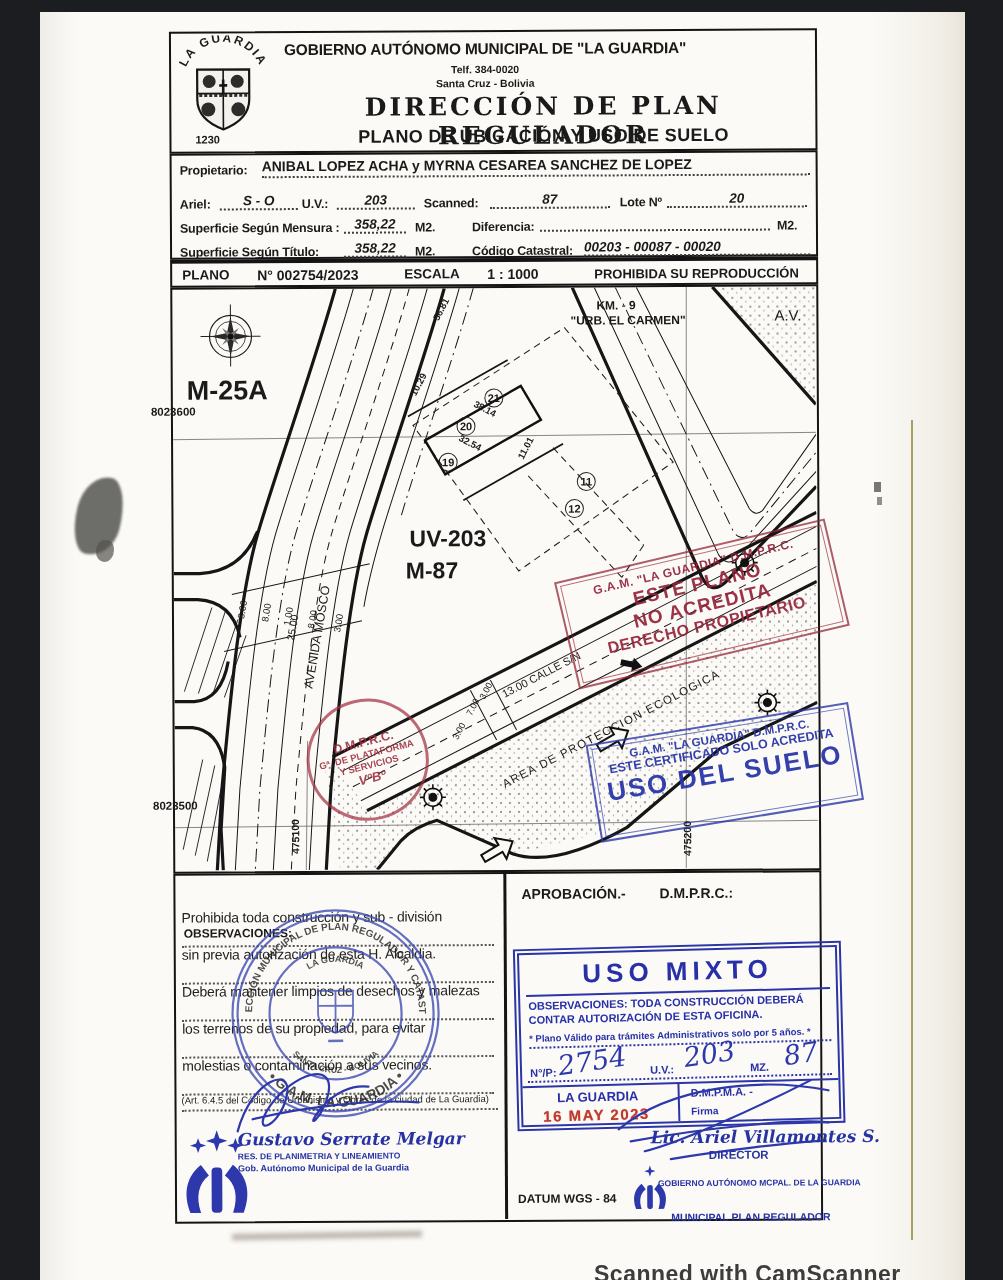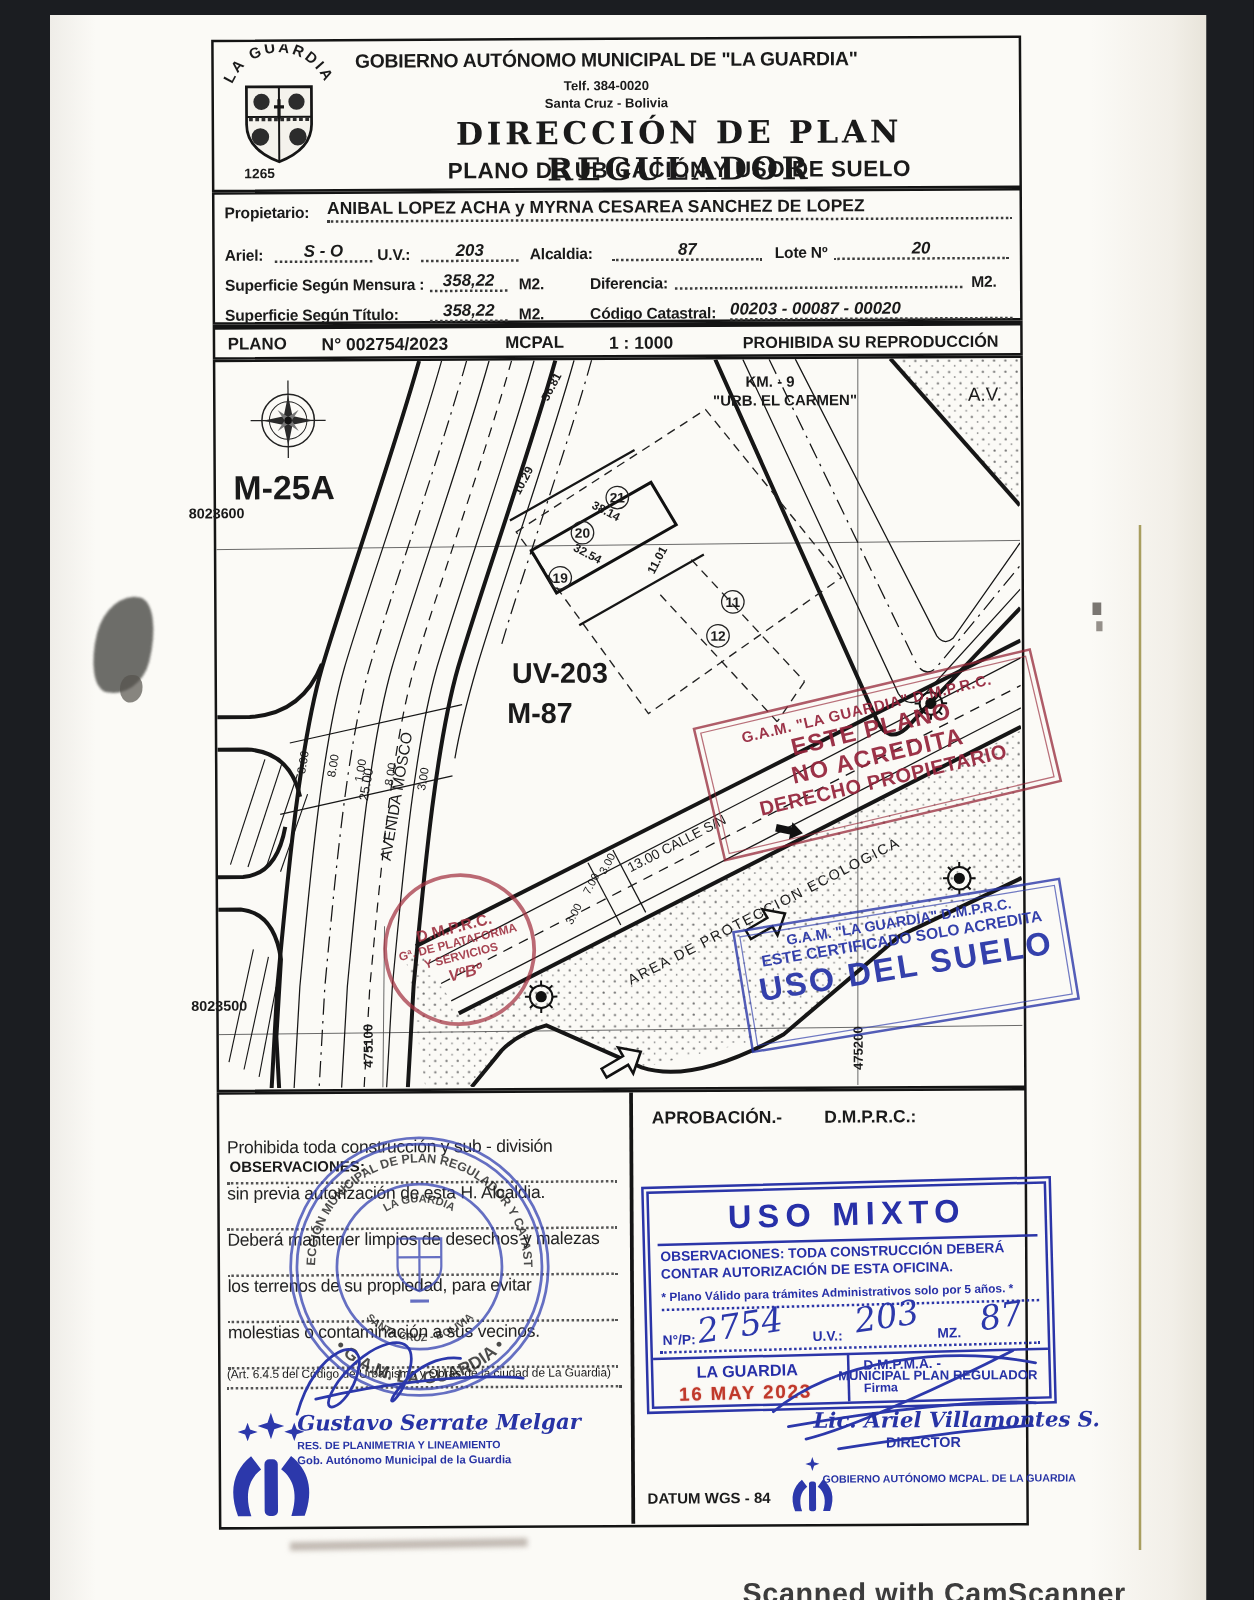--- a/index.html
+++ b/index.html
@@ -72,40 +72,40 @@
         <text font-size="12" font-weight="bold" letter-spacing="2"><textPath href="#arcLogo" startOffset="50%" text-anchor="middle">LA GUARDIA</textPath></text>
         <path d="M 22,34 h 52 v 30 q 0,20 -26,30 q -26,-10 -26,-30 Z" fill="#f4f2ec" stroke="#161616" stroke-width="2.2"></path>
         <path d="M 48,34 V 94 M 22,58 H 74" stroke="#161616" stroke-width="1.6" fill="none"></path>
         <path d="M 44,50 h 8 M 48,44 v 16" stroke="#161616" stroke-width="2.6"></path>
         <circle cx="34" cy="46" r="6.5" fill="#2c2c2c"></circle>
           <circle cx="62" cy="46" r="6.5" fill="#2c2c2c"></circle>
         <circle cx="33" cy="74" r="7" fill="#2c2c2c"></circle>
           <circle cx="63" cy="74" r="7" fill="#2c2c2c"></circle>
         <path d="M 24,60 h 48" stroke="#2c2c2c" stroke-width="3" stroke-dasharray="3 2"></path>
       </svg>
-      <div class="abs b" style="left:24px;top:100px;font-size:11px;">1265</div>
+      <div class="abs b" style="left:24px;top:100px;font-size:11px;">1230</div>
 
       <div class="abs b ctr" style="left:112px;top:8px;width:404px;font-size:15.5px;letter-spacing:-0.2px;">GOBIERNO AUTÓNOMO MUNICIPAL DE "LA GUARDIA"</div>
       <div class="abs b ctr" style="left:112px;top:31px;width:404px;font-size:10.5px;">Telf. 384-0020</div>
       <div class="abs b ctr" style="left:112px;top:45px;width:404px;font-size:10.5px;">Santa Cruz - Bolivia</div>
 
 
       <div class="abs b ctr" style="left:98px;top:60px;width:548px;font-size:25px;letter-spacing:3px;font-family:'DejaVu Serif',serif;">DIRECCIÓN DE PLAN REGULADOR</div>
       <div class="abs b ctr" style="left:98px;top:94px;width:548px;font-size:18px;letter-spacing:.4px;">PLANO DE UBICACIÓN Y USO DE SUELO</div>
     </div>
 
     <div class="bx" style="left:172px;top:152px;width:648px;height:106px;">
       <div class="abs lbl" style="left:8px;top:8px;">Propietario:</div>
       <div class="abs dot b" style="left:90px;top:3px;width:548px;font-size:14px;padding-bottom:2px;">ANIBAL LOPEZ ACHA y MYRNA CESAREA SANCHEZ DE LOPEZ</div>
 
       <div class="abs lbl" style="left:8px;top:42px;">Ariel:</div>
       <div class="abs dot val ctr" style="left:48px;top:38px;width:78px;font-style:italic;">S - O</div>
       <div class="abs lbl" style="left:130px;top:42px;">U.V.:</div>
       <div class="abs dot val ctr" style="left:165px;top:38px;width:78px;">203</div>
-      <div class="abs lbl" style="left:252px;top:42px;">Alcaldia:</div>
+      <div class="abs lbl" style="left:252px;top:42px;">Scanned:</div>
       <div class="abs dot val ctr" style="left:318px;top:38px;width:120px;">87</div>
       <div class="abs lbl" style="left:448px;top:42px;">Lote Nº</div>
       <div class="abs dot val ctr" style="left:495px;top:38px;width:140px;">20</div>
 
       <div class="abs lbl" style="left:8px;top:66px;">Superficie Según Mensura :</div>
       <div class="abs dot val ctr" style="left:172px;top:62px;width:62px;">358,22</div>
       <div class="abs lbl" style="left:243px;top:66px;">M2.</div>
       <div class="abs lbl" style="left:300px;top:66px;">Diferencia:</div>
       <div class="abs dot" style="left:368px;top:62px;width:230px;height:14px;"></div>
       <div class="abs lbl" style="left:605px;top:66px;">M2.</div>
@@ -113,21 +113,21 @@
       <div class="abs lbl" style="left:8px;top:90px;">Superficie Según Título:</div>
       <div class="abs dot val ctr" style="left:172px;top:86px;width:62px;">358,22</div>
       <div class="abs lbl" style="left:243px;top:90px;">M2.</div>
       <div class="abs lbl" style="left:300px;top:90px;">Código Catastral:</div>
       <div class="abs dot val" style="left:412px;top:86px;width:226px;">00203 - 00087 - 00020</div>
     </div>
 
     <div class="bx" style="left:172px;top:258px;width:648px;height:28px;border-top-width:4px;">
       <div class="abs b" style="left:10px;top:4px;font-size:13.5px;text-align:center;">PLANO</div>
       <div class="abs b" style="left:85px;top:4px;font-size:14px;">N° 002754/2023</div>
-      <div class="abs b" style="left:232px;top:4px;font-size:13.5px;">MCPAL</div>
+      <div class="abs b" style="left:232px;top:4px;font-size:13.5px;">ESCALA</div>
       <div class="abs b" style="left:315px;top:4px;font-size:14px;">1 : 1000</div>
       <div class="abs b" style="left:422px;top:5px;font-size:13px;">PROHIBIDA SU REPRODUCCIÓN</div>
     </div>
 
     <div class="bx" style="left:172px;top:286px;width:648px;height:586px;">
       <svg width="643" height="581" viewBox="0 0 643 581">
         <defs>
           <pattern id="stip" patternUnits="userSpaceOnUse" width="9" height="9">
             <circle cx="2" cy="2" r="0.9" fill="#6e6e6e"></circle>
               <circle cx="6.5" cy="6" r="0.7" fill="#8e8e8e"></circle>
@@ -386,20 +386,20 @@
     <svg class="abs" style="left:626px;top:1160px;" width="42" height="56" viewBox="0 0 60 66">
       <g fill="#2c38ab">
         <polygon points="30,2 32,8 38,10 32,12 30,18 28,12 22,10 28,8"></polygon>
         <path d="M 10,64 C 4,48 8,36 18,28 L 24,36 C 16,42 14,52 18,64 Z"></path>
         <path d="M 50,64 C 56,48 52,36 42,28 L 36,36 C 44,42 46,52 42,64 Z"></path>
         <rect x="26" y="30" width="8" height="34" rx="3"></rect>
       </g>
     </svg>
     <div class="abs script" style="left:648px;top:1128px;font-size:17px;">Lic. Ariel Villamontes S.</div>
     <div class="abs b bluetxt" style="left:706px;top:1150px;font-size:11.5px;">DIRECTOR</div>
-    <div class="abs b bluetxt" style="left:668px;top:1096px;font-size:10.5px;">MUNICIPAL PLAN REGULADOR</div>
+    <div class="abs b bluetxt" style="left:668px;top:1212px;font-size:10.5px;">MUNICIPAL PLAN REGULADOR</div>
     <div class="abs bluetxt" style="left:655px;top:1179px;font-size:8.5px;font-weight:bold;">GOBIERNO AUTÓNOMO MCPAL. DE LA GUARDIA</div>
 
     <div class="abs b" style="left:515px;top:1192px;font-size:12px;">DATUM WGS - 84</div>
   </div>
 
   <div class="camscan">Scanned with CamScanner</div>
 </div>
 
 </body></html>

